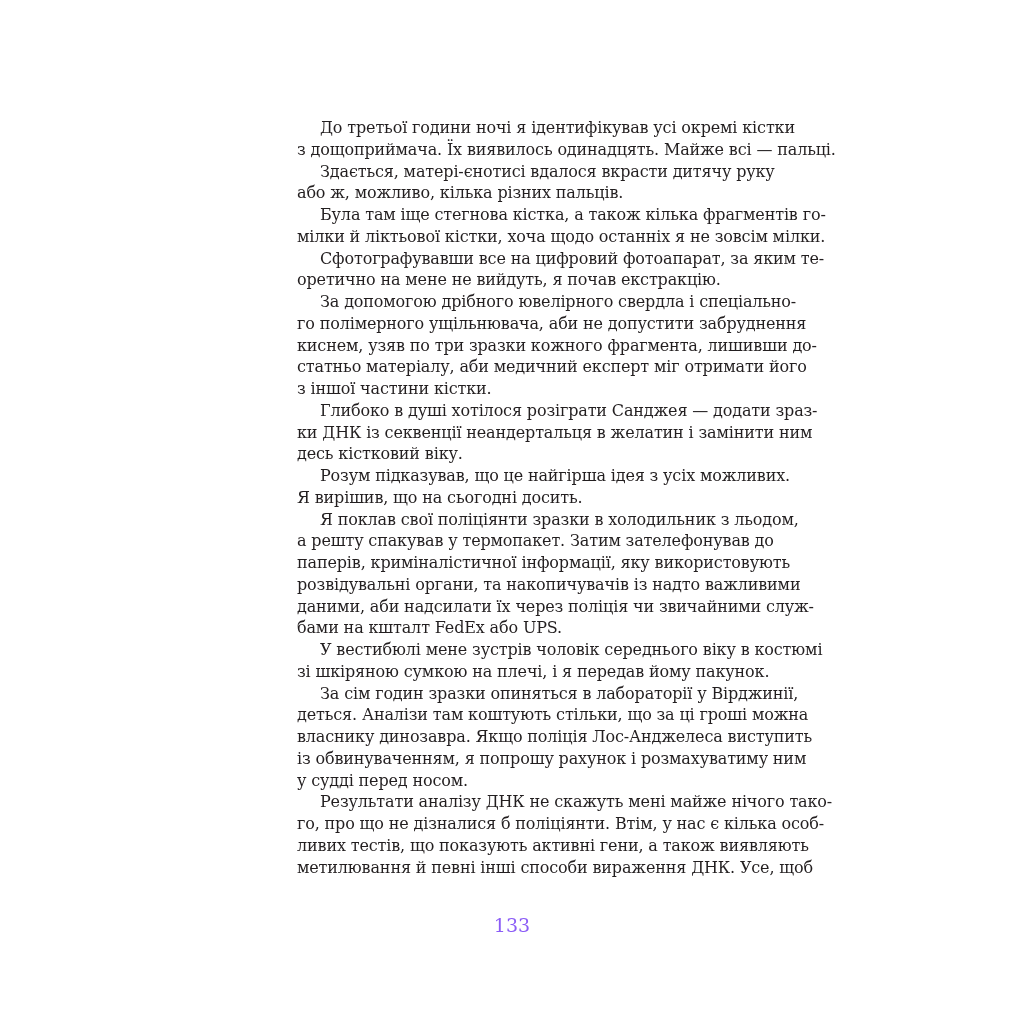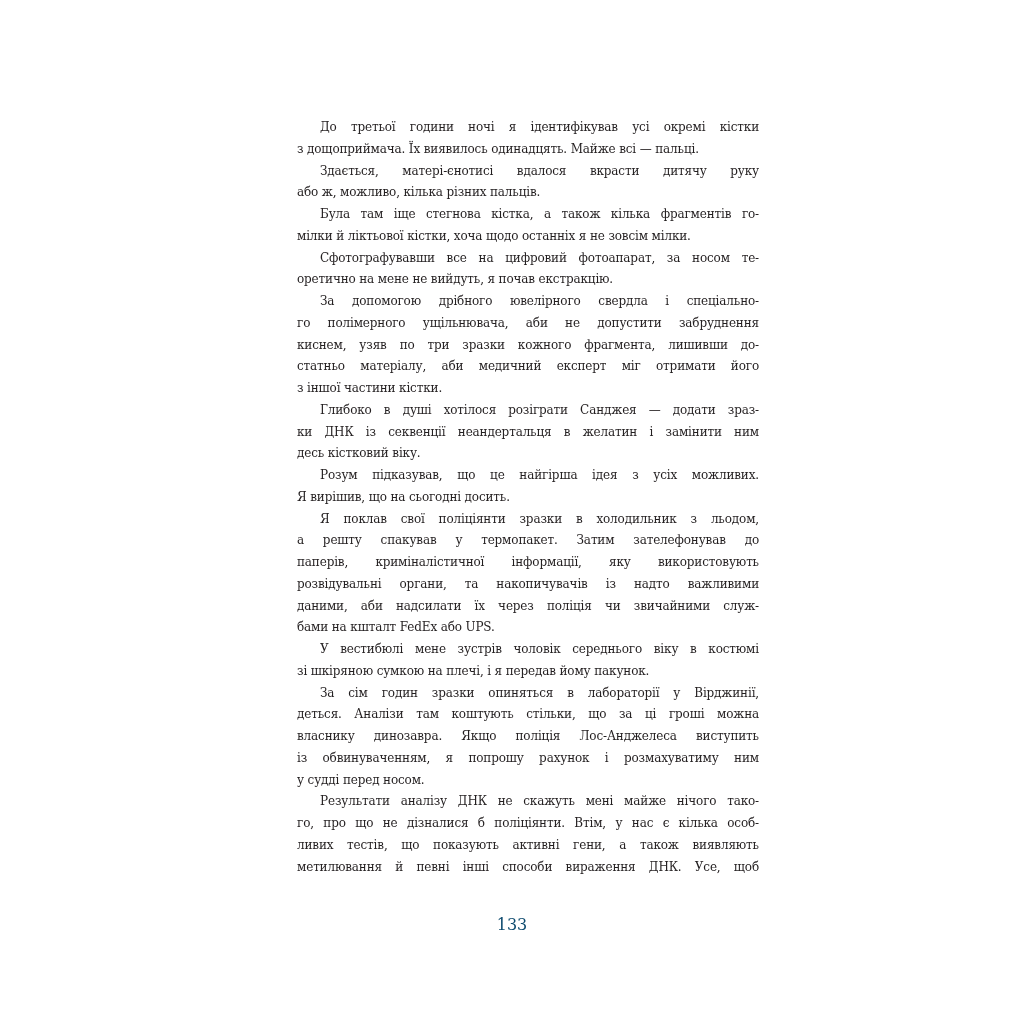--- a/index.html
+++ b/index.html
@@ -17,58 +17,58 @@
     }
     .page-text {
       position: absolute;
       left: 297px;
       top: 117px;
       width: 462px;
     }
     .line {
       height: 21.75px;
       line-height: 21.75px;
-      font-size: 12px;
+      font-size: 16px;
       white-space: nowrap;
       text-align: justify;
       text-align-last: justify;
       letter-spacing: -0.15px;
     }
     .line.indent {
       padding-left: 23px;
     }
     .line.last {
       text-align-last: left;
     }
     .page-number {
       position: absolute;
       left: 0;
       width: 1024px;
       top: 915px;
       text-align: center;
-      font-size: 16px;
+      font-size: 19px;
       line-height: 20px;
-      color: #0c4a6e;
+      color: #8b5cf6;
     }
   </style>
 </head>
 <body>
 
 <div class="page-text">
 
   <div class="line indent">До третьої години ночі я ідентифікував усі окремі кістки</div>
   <div class="line last">з дощоприймача. Їх виявилось одинадцять. Майже всі — пальці.</div>
 
   <div class="line indent">Здається, матері-єнотисі вдалося вкрасти дитячу руку</div>
   <div class="line last">або ж, можливо, кілька різних пальців.</div>
 
   <div class="line indent">Була там іще стегнова кістка, а також кілька фрагментів го-</div>
   <div class="line last">мілки й ліктьової кістки, хоча щодо останніх я не зовсім мілки.</div>
 
-  <div class="line indent">Сфотографувавши все на цифровий фотоапарат, за носом те-</div>
+  <div class="line indent">Сфотографувавши все на цифровий фотоапарат, за яким те-</div>
   <div class="line last">оретично на мене не вийдуть, я почав екстракцію.</div>
 
   <div class="line indent">За допомогою дрібного ювелірного свердла і спеціально-</div>
   <div class="line">го полімерного ущільнювача, аби не допустити забруднення</div>
   <div class="line">киснем, узяв по три зразки кожного фрагмента, лишивши до-</div>
   <div class="line">статньо матеріалу, аби медичний експерт міг отримати його</div>
   <div class="line last">з іншої частини кістки.</div>
 
   <div class="line indent">Глибоко в душі хотілося розіграти Санджея — додати зраз-</div>
   <div class="line">ки ДНК із секвенції неандертальця в желатин і замінити ним</div>

